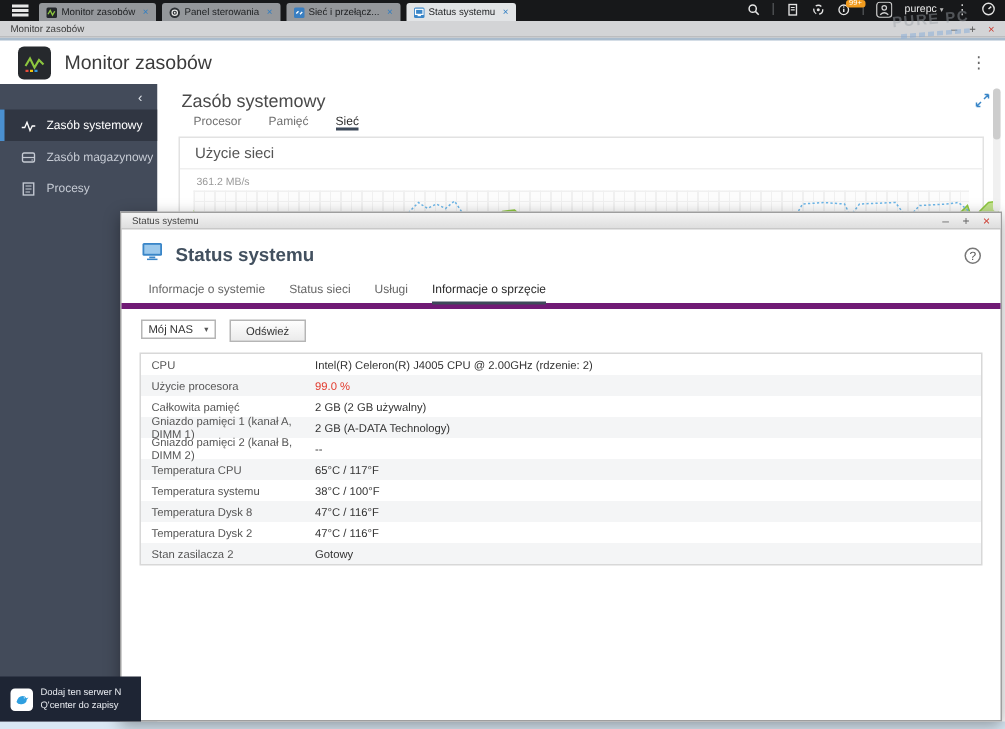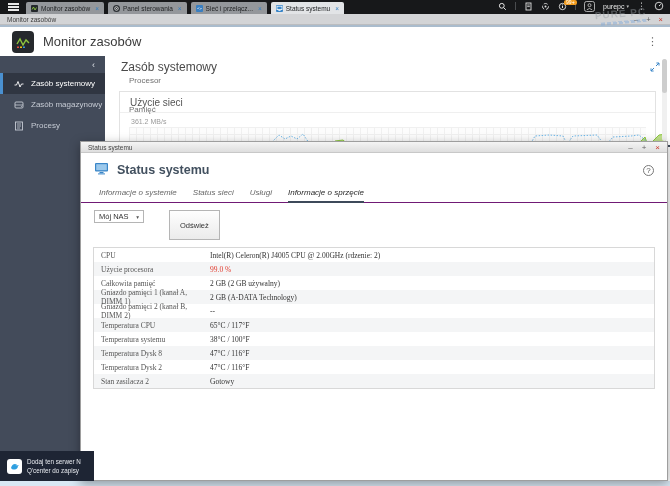--- a/index.html
+++ b/index.html
@@ -49,23 +49,23 @@
   .collapse { text-align:right; padding:5px 10px 4px; font-size:9px; color:#dfe3e9; line-height:8px; }
   .sb-item { height:21px; display:flex; align-items:center; gap:7px; padding-left:11px;
              font-size:8px; border-left:3px solid transparent; cursor:pointer; }
   .sb-item.active { background:#303642; border-left-color:#4a90d0; color:#fff; }
   .sb-ic { display:flex; align-items:center; }
 
   .main { flex:1; position:relative; background:#fff; }
   .main-title-row { display:flex; align-items:center; padding:5px 10px 0 16px; height:17px; }
   .main-title { font-size:12px; color:#4a4a4a; }
   .expand { margin-left:auto; display:flex; }
-  .main-tabs { display:flex; gap:18px; padding:3px 0 0 24px; font-size:8px; color:#707070; height:14px;flex-direction:column; }
+  .main-tabs { display:flex; gap:18px; padding:3px 0 0 24px; font-size:8px; color:#707070; height:14px; }
   .m-tab { padding-bottom:2px; cursor:pointer; }
-  .m-tab.active { color:#2c2c2c; border-bottom:2px solid #3d4959;margin-left:21px; }
+  .m-tab.active { color:#2c2c2c; border-bottom:2px solid #3d4959; }
   .panel { margin:4px 14px 0 14px; border:1px solid #e2e2e2; background:#fff; }
   .panel-header { font-size:10px; color:#555; padding:5px 10px 4px; border-bottom:1px solid #efefef; }
   .scale-label { font-size:7px; color:#9a9a9a; padding:5px 0 2px 11px; }
   .chart { position:relative; height:95px; margin:0 9px; background:#fcfcfc;
            background-image:repeating-linear-gradient(to right, #f0f0f0 0 1px, transparent 1px 7px),
                             repeating-linear-gradient(to bottom, #f0f0f0 0 1px, transparent 1px 7px); }
   .chart svg { position:absolute; left:0; top:0; }
   .main-scrollbar { position:absolute; top:3px; right:3px; width:5px; height:82px; background:#f0f0f0;
                     border-radius:3px; }
   .main-scrollbar .thumb { width:5px; height:34px; background:#cdcdcd; border-radius:3px; }
@@ -75,30 +75,30 @@
             border:1px solid #9e9e9e; box-shadow:0 3px 10px rgba(0,0,0,.35); z-index:10;
             display:flex; flex-direction:column; }
   .dlg-titlebar { height:11px; background:linear-gradient(#f4f4f4,#dedede); border-bottom:1px solid #c8c8c8;
                   display:flex; align-items:center; padding:0 7px; font-size:6.5px; color:#444; flex:0 0 auto; }
   .dlg-controls { margin-left:auto; display:flex; gap:9px; font-size:8px; color:#666; }
   .dlg-header { display:flex; align-items:center; padding:8px 13px 3px; }
   .dlg-title { font-size:12.5px; font-weight:bold; color:#42505f; margin-left:8px; }
   .dlg-help { margin-left:auto; width:11px; height:11px; border:1px solid #787878; border-radius:50%;
               font-size:8px; color:#555; display:flex; align-items:center; justify-content:center; }
   .dlg-tabs { display:flex; gap:16px; padding:6px 0 0 18px; font-size:8px; color:#666;
-              border-bottom:1px solid #701a75;font-style:italic; }
+              border-bottom:4px solid #701a75; }
   .d-tab { padding-bottom:4px; cursor:pointer; }
   .d-tab.active { color:#2b2b2b; border-bottom:2px solid #3e4a5a; margin-bottom:-1px; }
   .dlg-toolbar { display:flex; gap:9px; padding:7px 0 0 13px; }
   .dlg-select { width:50px; height:13px; border:1px solid #b5b5b5; display:flex; align-items:center;
                 font-size:7.5px; color:#333; padding:0 4px; background:#fff; }
   .dlg-select .caret { margin-left:auto; font-size:5.5px; color:#555; }
-  .dlg-btn { height:30px; border:1px solid #b5b5b5; background:linear-gradient(#fefefe,#ebebeb);
-             font-size:7.5px; color:#333; padding:0 10px; display:flex; align-items:center;margin-left:16px; }
-  .dlg-table { margin:7px 12px 0; border:1px solid #d8d8d8;font-family:Liberation Serif, serif; }
+  .dlg-btn { height:15px; border:1px solid #b5b5b5; background:linear-gradient(#fefefe,#ebebeb);
+             font-size:7.5px; color:#333; padding:0 10px; display:flex; align-items:center; }
+  .dlg-table { margin:7px 12px 0; border:1px solid #d8d8d8; }
   .row { display:flex; height:14px; align-items:center; font-size:7.5px; background:#fff; }
   .row:nth-child(even) { background:#f4f5f6; }
   .cell-label { width:108px; padding-left:7px; color:#555; flex:0 0 auto; }
   .cell-value { padding-left:8px; color:#333; }
   .red { color:#e23b2e; }
 
   
   .toast { position:absolute; left:0; top:451px; width:94px; height:30px; background:#1e2534; z-index:20;
            display:flex; align-items:center; gap:5px; padding-left:7px; overflow:hidden; }
   .toast-icon { width:15px; height:15px; background:#fff; border-radius:3px; flex:0 0 auto;

